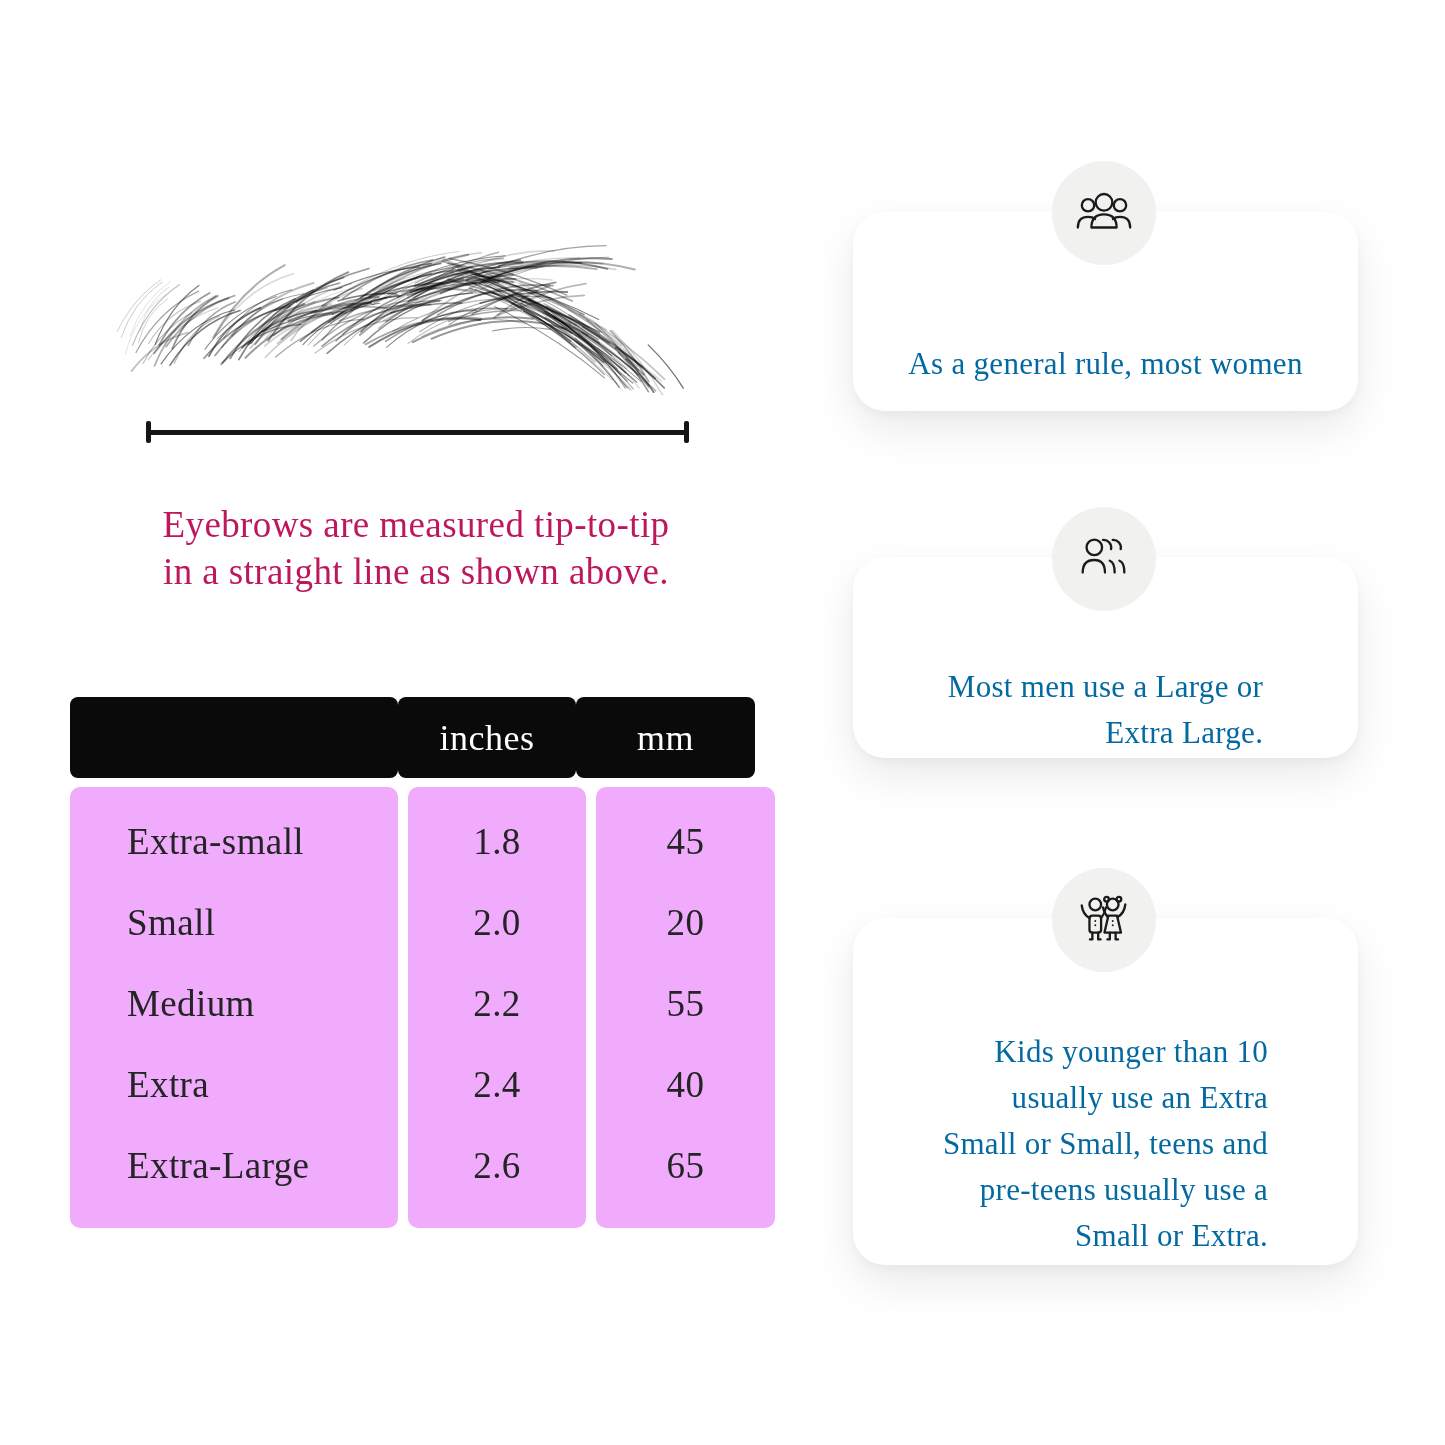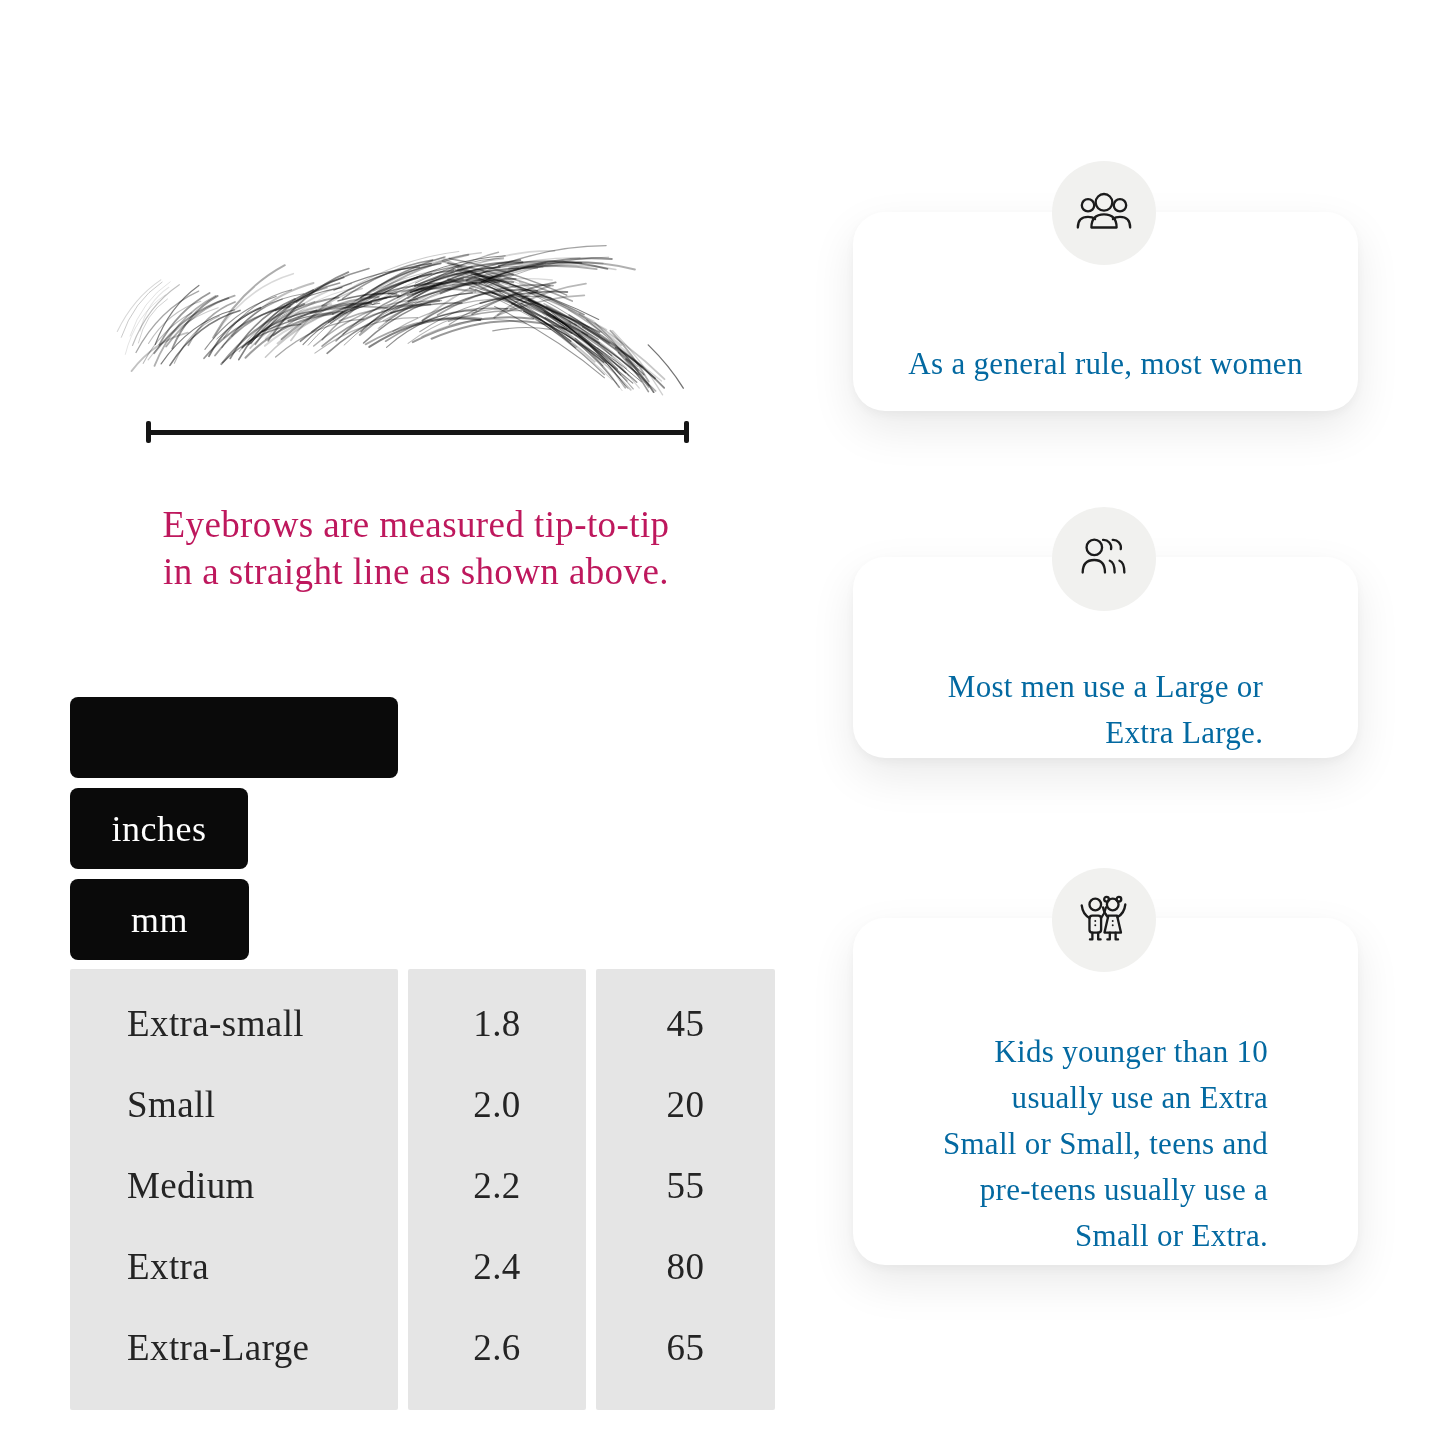--- a/index.html
+++ b/index.html
@@ -26,30 +26,30 @@
   .measure-line::before{left:0}
   .measure-line::after{right:0}
 
   .caption{
     position:absolute;left:116px;top:501px;width:600px;
     font-size:37px;line-height:47px;letter-spacing:.4px;color:#be185d;text-align:center;
   }
 
   
   .size-table{position:absolute;left:70px;top:697px;}
-  .thead{display:flex;gap:10px;margin-bottom:9px;flex-direction:column;}
+  .thead{display:flex;margin-bottom:9px;}
   .hcell{
     height:81px;background:#0a0a0a;border-radius:8px;
     color:#ffffff;display:flex;align-items:center;justify-content:center;
     font-size:36px;letter-spacing:.5px;
   }
   .c0{width:328px}.c1{width:178px}.c2{width:179px}
   .tbody{display:flex;gap:10px;}
   .bcol{
-    height:441px;background:#e5e5e5;border-radius:2px;
+    height:441px;background:#f0abfc;border-radius:10px;
     padding-top:14px;box-sizing:border-box;
     display:flex;flex-direction:column;
   }
   .cell{
     height:81px;display:flex;align-items:center;justify-content:center;
     font-size:37px;letter-spacing:.4px;color:#242424;
   }
   .bcol.c0 .cell{justify-content:flex-start;padding-left:57px;box-sizing:border-box;}
 
   
@@ -330,21 +330,21 @@
         <div class="cell">1.8</div>
         <div class="cell">2.0</div>
         <div class="cell">2.2</div>
         <div class="cell">2.4</div>
         <div class="cell">2.6</div>
       </div>
       <div class="bcol c2">
         <div class="cell">45</div>
         <div class="cell">20</div>
         <div class="cell">55</div>
-        <div class="cell">80</div>
+        <div class="cell">40</div>
         <div class="cell">65</div>
       </div>
     </div>
   </div>
 
   <div class="card card-1">
     <div class="card-text">
       <div>As a general rule, most women</div>
     </div>
   </div>

